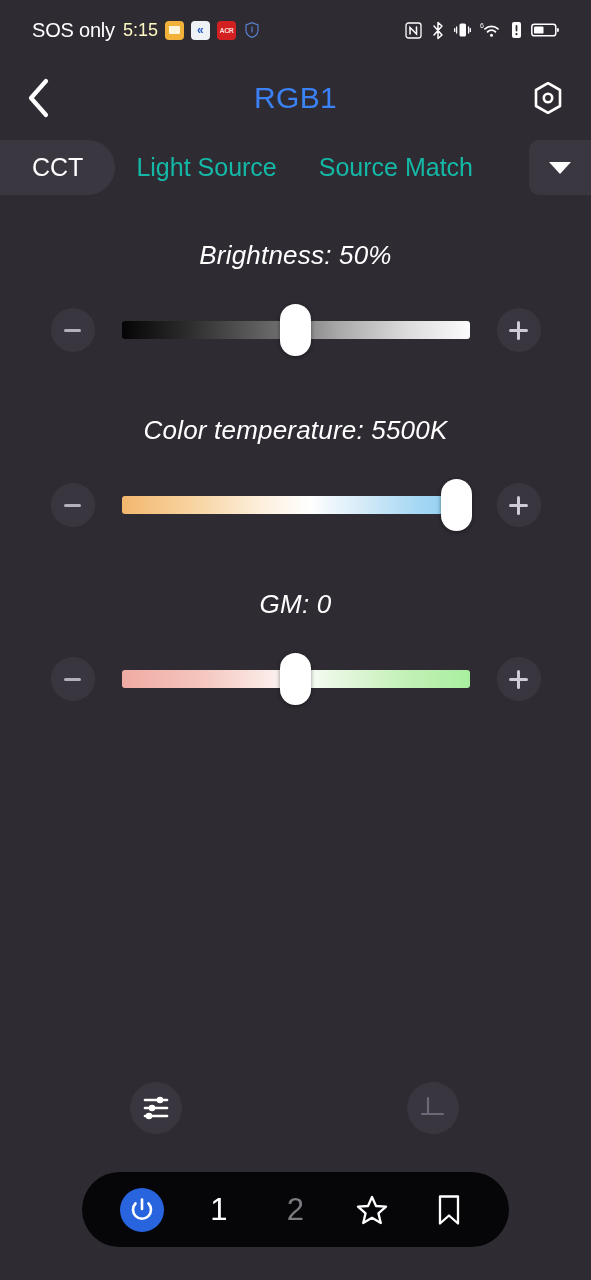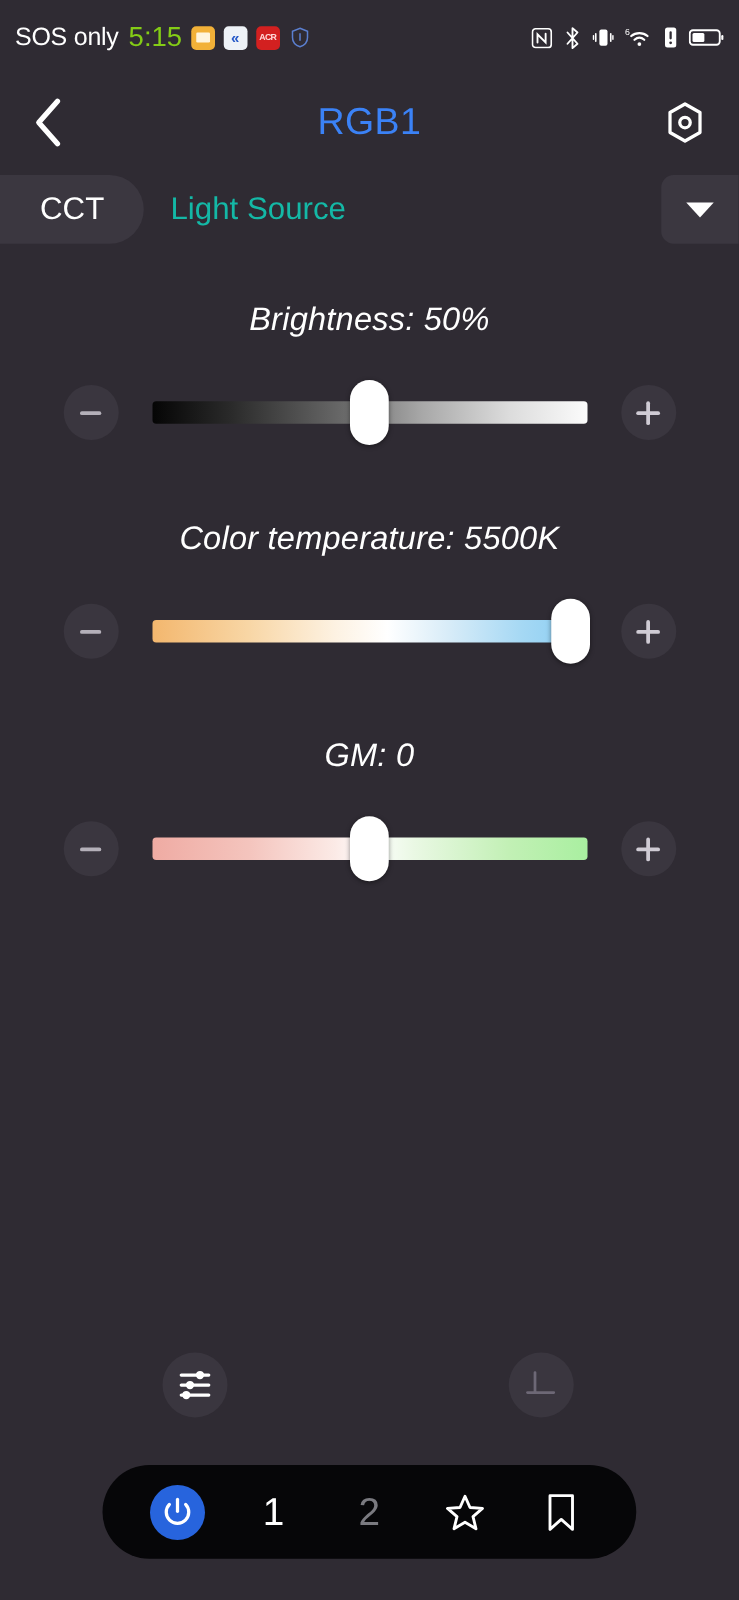--- a/index.html
+++ b/index.html
@@ -19,37 +19,37 @@
 
   
   .status-bar {
     position: absolute;
     top: 0; left: 0;
     width: 591px;
     height: 60px;
     display: flex;
     align-items: center;
     justify-content: space-between;
-    padding: 0 12px;
+    padding: 0 32px;
     box-sizing: border-box;
   }
   .status-left {
     display: flex;
     align-items: center;
     gap: 7px;
   }
   .status-carrier {
     font-size: 20px;
     letter-spacing: -0.2px;
     color: #ffffff;
     font-weight: 400;
   }
   .status-time {
-    font-size: 22px;
-    color: #84cc16;
+    font-size: 18px;
+    color: #fef9c3;
     font-weight: 400;
     margin-left: 1px;
   }
   .app-badge {
     width: 19px;
     height: 19px;
     border-radius: 4px;
     display: flex;
     align-items: center;
     justify-content: center;
@@ -415,20 +415,23 @@
     </svg>
   </div>
 </div>
 
 <div class="tabs-row">
   <div class="tab tab-active">
     <span>CCT</span>
   </div>
   <div class="tab tab-inactive">
     <span>Light Source</span>
+  </div>
+  <div class="tab tab-inactive">
+    <span>Source Match</span>
   </div>
   <div class="tab-dropdown">
     <span class="caret"></span>
   </div>
 </div>
 
 <div class="slider-group sg-brightness">
   <div class="slider-label">Brightness: 50%</div>
   <div class="slider-row">
     <div class="step-btn step-minus">

